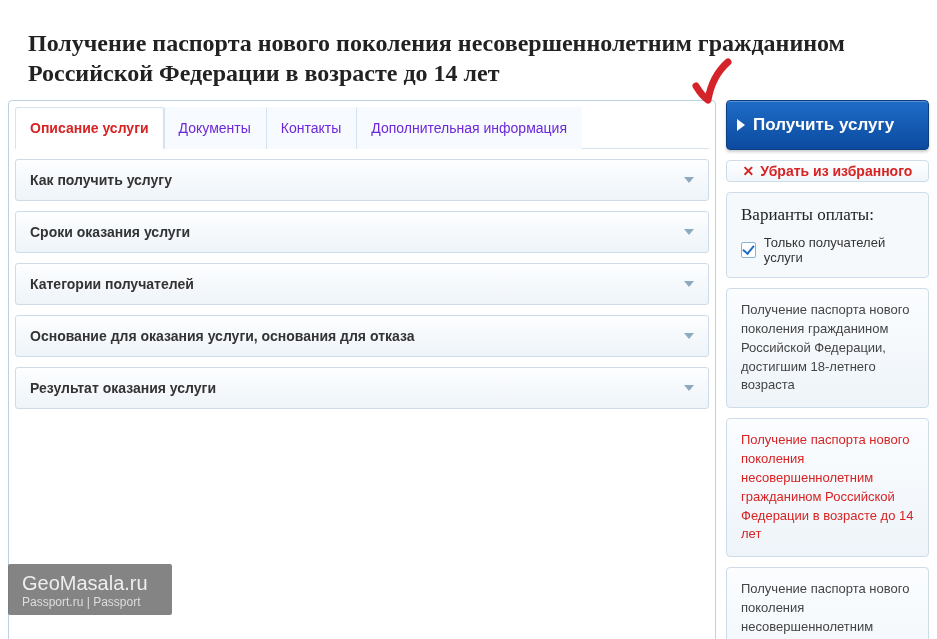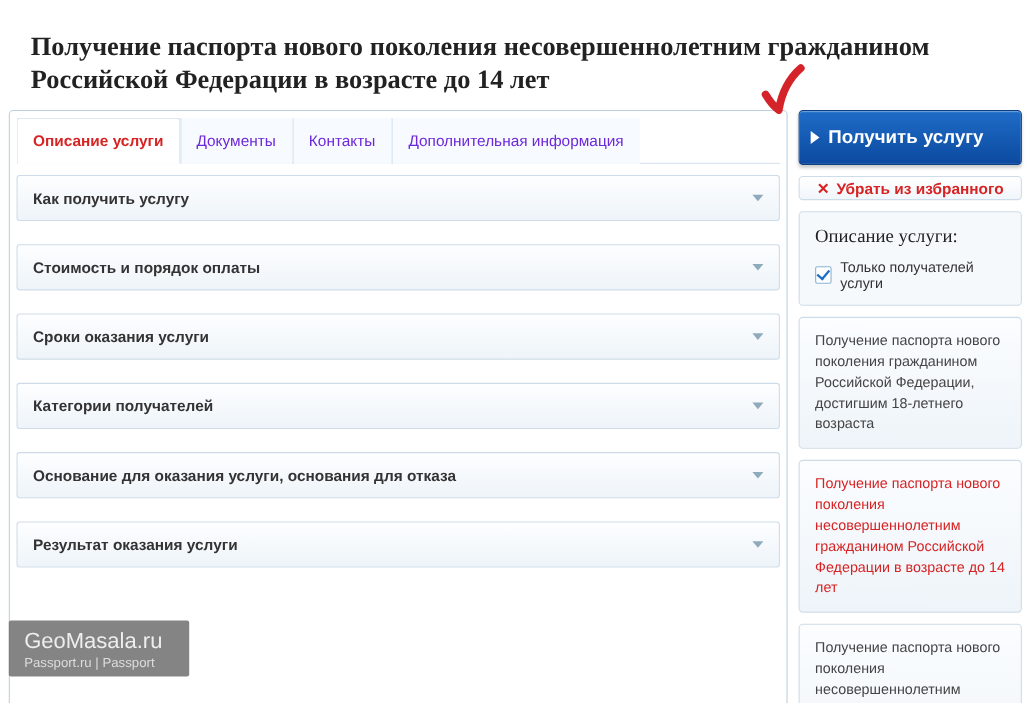--- a/index.html
+++ b/index.html
@@ -45,21 +45,21 @@
   }
   .tab + .tab { border-left: 1px solid #d5e3ef; }
   .tab.active {
     color: #d72323;
     font-weight: bold;
     border: 1px solid #d5e3ef;
     border-bottom: 1px solid #fff;
     border-radius: 3px 3px 0 0;
     background: #ffffff;
   }
-  .accordion { margin-top: 10px; display: flex; flex-direction: column; gap: 21px; }
+  .accordion { margin-top: 10px; display: flex; flex-direction: column; gap: 10px; }
   .acc-item {
     border: 1px solid #cddce8;
     border-radius: 3px;
     background: linear-gradient(#fdfeff, #eef4f9);
     padding: 12px 14px;
     display: flex;
     justify-content: space-between;
     align-items: center;
     cursor: pointer;
   }
@@ -169,24 +169,20 @@
       <div class="tab">Контакты</div>
       <div class="tab">Дополнительная информация</div>
     </div>
 
     <div class="accordion">
       <div class="acc-item">
         <span class="acc-label">Как получить услугу</span>
         <span class="chevron"></span>
       </div>
       <div class="acc-item">
-        <span class="acc-label">Стоимость и порядок оплаты</span>
-        <span class="chevron"></span>
-      </div>
-      <div class="acc-item">
         <span class="acc-label">Сроки оказания услуги</span>
         <span class="chevron"></span>
       </div>
       <div class="acc-item">
         <span class="acc-label">Категории получателей</span>
         <span class="chevron"></span>
       </div>
       <div class="acc-item">
         <span class="acc-label">Основание для оказания услуги, основания для отказа</span>
         <span class="chevron"></span>
@@ -200,21 +196,21 @@
 
   <div class="right-col">
     <div class="primary-btn">
       <span class="tri"></span><span>Получить услугу</span>
     </div>
     <div class="secondary-btn">
       <span class="x">✕</span><span>Убрать из избранного</span>
     </div>
 
     <div class="panel">
-      <div class="panel-title">Описание услуги:</div>
+      <div class="panel-title">Варианты оплаты:</div>
       <label class="chk-row">
         <span class="chk"></span>
         <span>Только получателей услуги</span>
       </label>
     </div>
 
     <div class="variant">Получение паспорта нового поколения гражданином Российской Федерации, достигшим 18-летнего возраста</div>
     <div class="variant active">Получение паспорта нового поколения несовершеннолетним гражданином Российской Федерации в возрасте до 14 лет</div>
     <div class="variant">Получение паспорта нового поколения несовершеннолетним гражданином Российской Федерации в возрасте от 14 лет до 18 лет.</div>
   </div>

